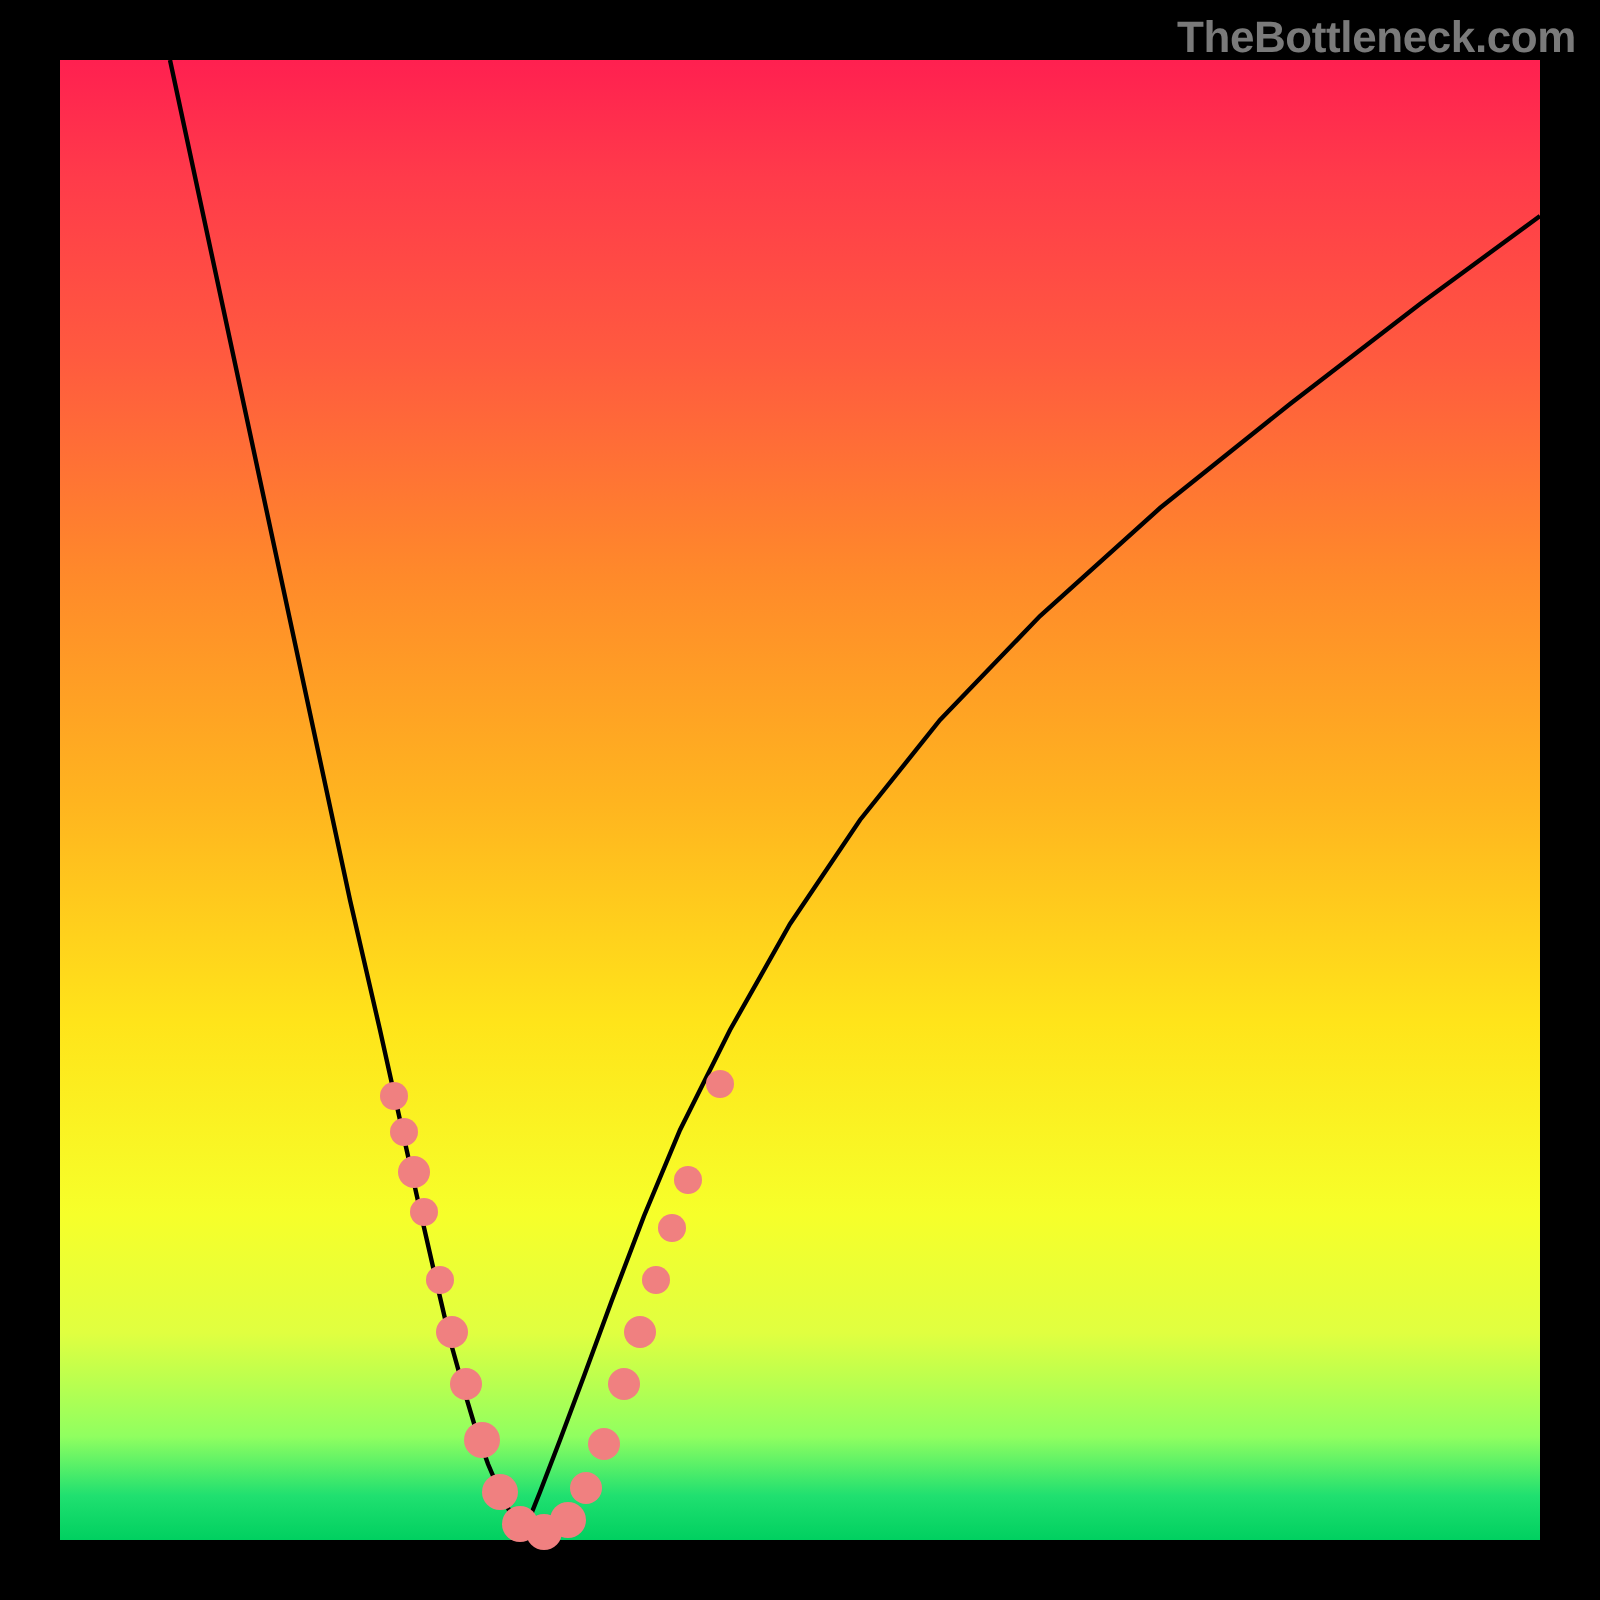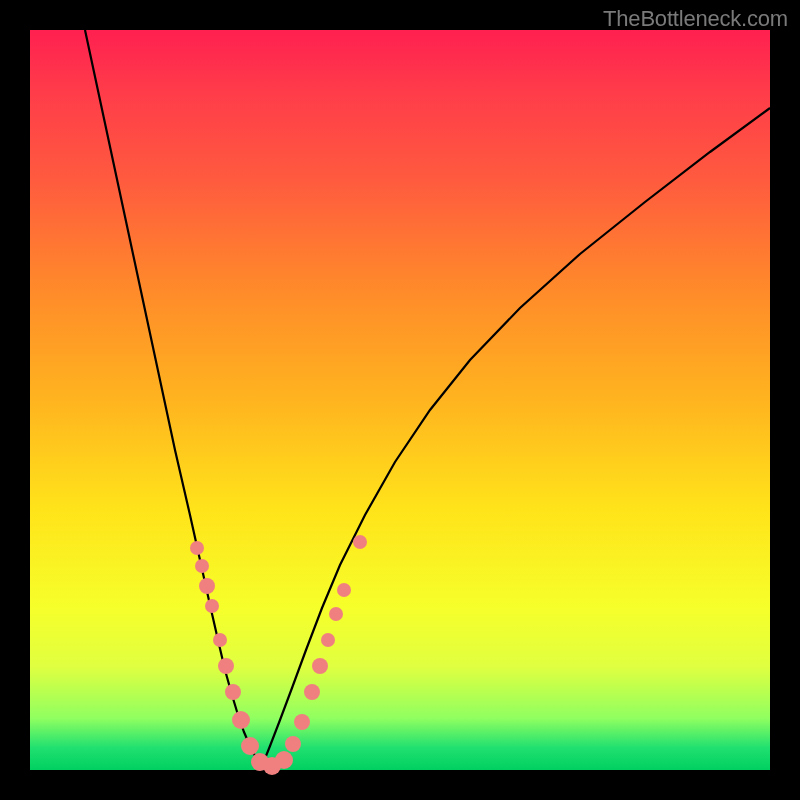--- a/index.html
+++ b/index.html
@@ -29,21 +29,21 @@
       #90ff60 93%,
       #20e070 97%,
       #00d060 100%);
   }
   .watermark {
     position: absolute;
     top: 6px;
     right: 12px;
     color: #7a7a7a;
     font-size: 22px;
-    font-weight: 400;
+    font-weight: 700;
     letter-spacing: -0.2px;
     z-index: 5;
   }
   svg.plot {
     position: absolute;
     left: 0;
     top: 0;
     width: 740px;
     height: 740px;
     overflow: visible;

